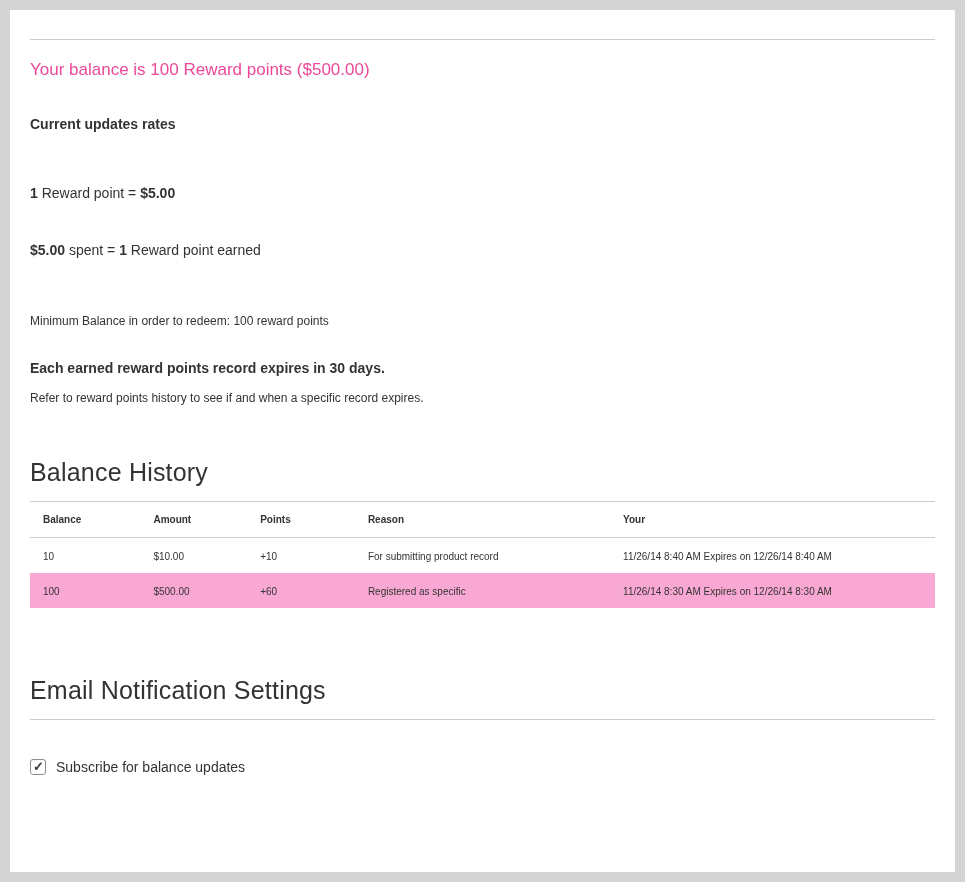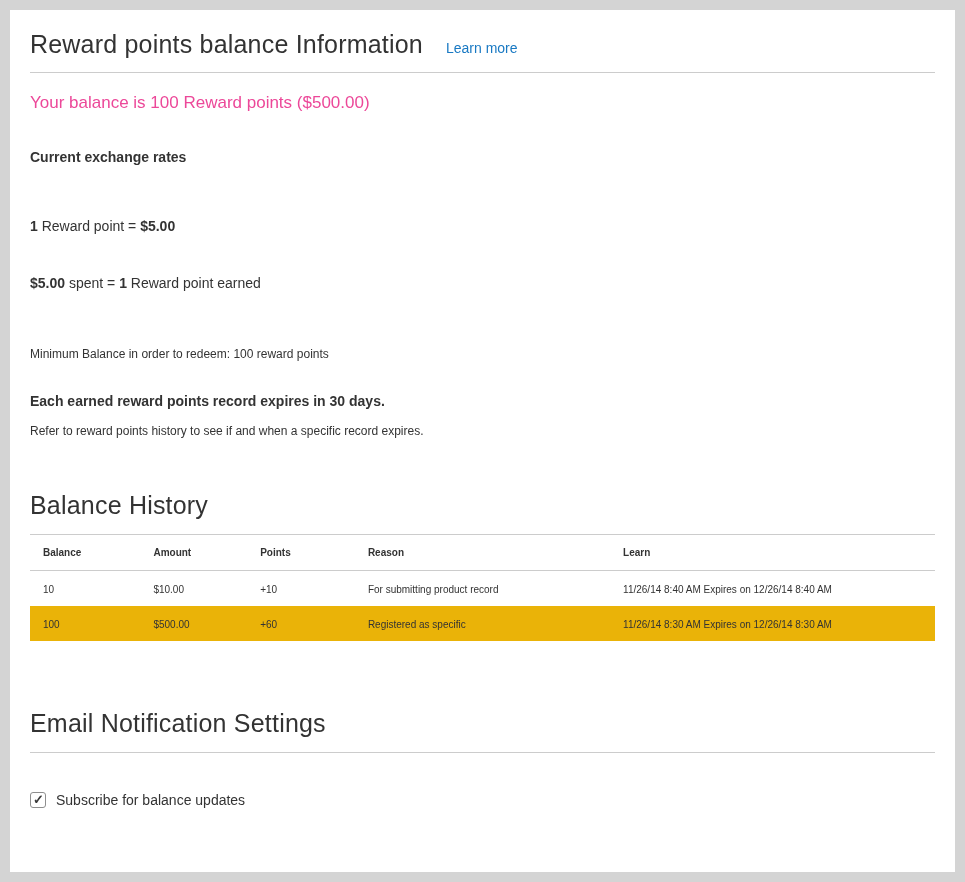--- a/index.html
+++ b/index.html
@@ -95,21 +95,21 @@
     text-align: left;
     font-weight: 700;
     color: #333;
     padding: 12px 10px 12px 13px;
     border-bottom: 1px solid #ccc;
   }
   table.history td {
     padding: 13px 10px 11px 13px;
     color: #333;
   }
-  table.history tr.alt { background: #eab308; }
+  table.history tr.alt { background: #f9a8d4; }
   .col-balance { width: 12.2%; }
   .col-amount  { width: 11.8%; }
   .col-points  { width: 11.9%; }
   .col-reason  { width: 28.2%; }
   .col-date    { width: 35.9%; }
 
   
   .email-title { margin-top: 68px; }
   .email-rule { margin-top: 14px; }
   .checkbox-row {
@@ -141,50 +141,46 @@
     font-weight: 700;
     color: #3a3a3a;
   }
 </style>
 </head>
 <body>
 
 <div class="frame">
   <div class="panel">
 
-    <div class="title-row">
-      <h1 class="page-title">Reward points balance Information</h1>
-      <a class="learn-more" href="#">Learn more</a>
-    </div>
     <hr class="rule">
 
     <p class="balance-summary">Your balance is 100 Reward points ($500.00)</p>
 
-    <p class="section-bold exchange-heading">Current exchange rates</p>
+    <p class="section-bold exchange-heading">Current updates rates</p>
     <div class="rate-lines">
       <div><b>1</b><span> Reward point = </span><b>$5.00</b></div>
       <div><b>$5.00</b><span> spent = </span><b>1</b><span> Reward point earned</span></div>
     </div>
 
     <p class="plain-note minimum-balance">Minimum Balance in order to redeem: 100 reward points</p>
 
     <p class="section-bold expiration-heading">Each earned reward points record expires in 30 days.</p>
     <p class="plain-note expiration-note">Refer to reward points history to see if and when a specific record expires.</p>
 
     <h2 class="section-title history-title">Balance History</h2>
     <hr class="rule history-rule">
 
     <table class="history">
       <thead>
         <tr>
           <th class="col-balance">Balance</th>
           <th class="col-amount">Amount</th>
           <th class="col-points">Points</th>
           <th class="col-reason">Reason</th>
-          <th class="col-date">Learn</th>
+          <th class="col-date">Your</th>
         </tr>
       </thead>
       <tbody>
         <tr>
           <td>10</td>
           <td>$10.00</td>
           <td>+10</td>
           <td>For submitting product record</td>
           <td>11/26/14 8:40 AM Expires on 12/26/14 8:40 AM</td>
         </tr>

